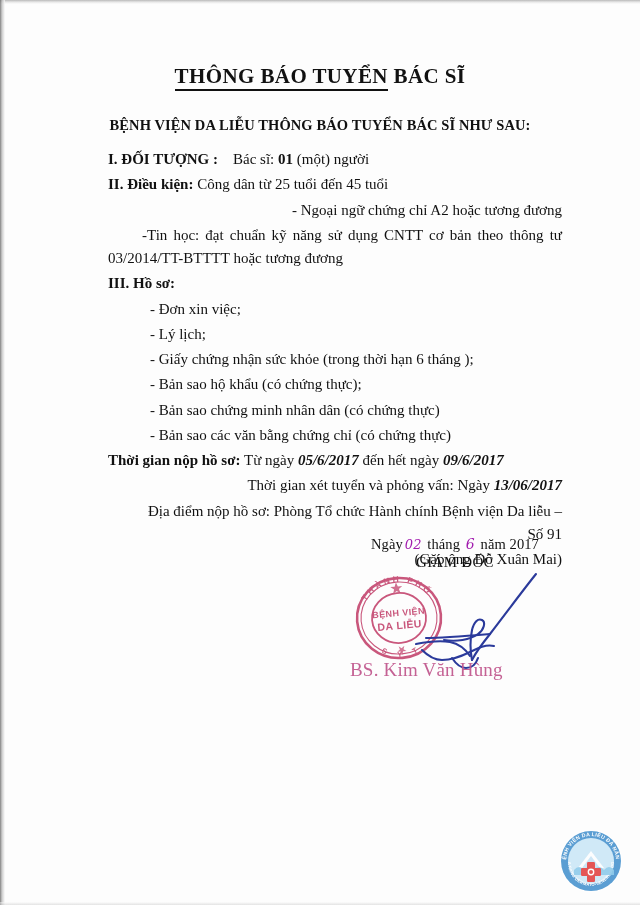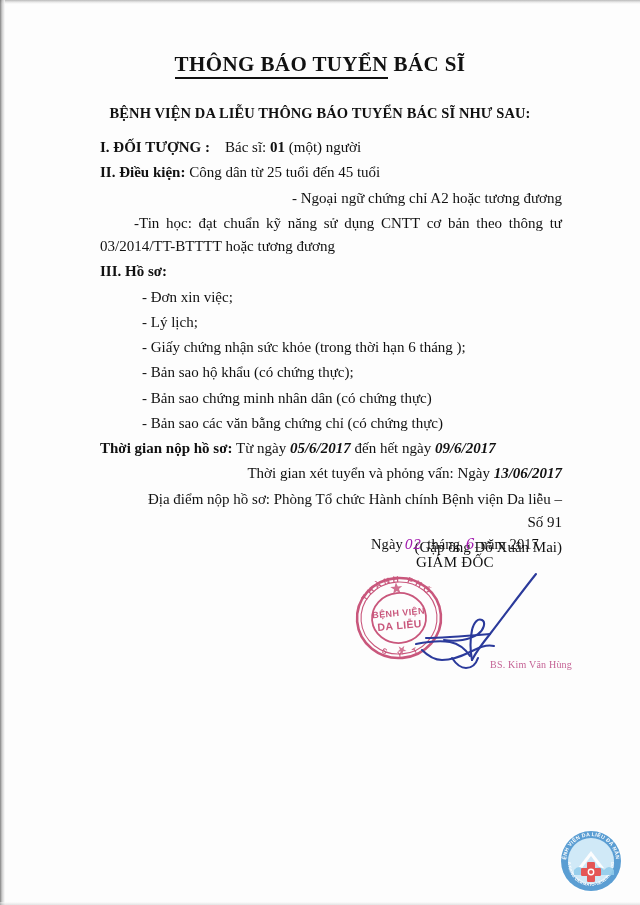--- a/index.html
+++ b/index.html
@@ -39,21 +39,21 @@
   .scan-edge-bottom {
     position: absolute;
     left: 0; bottom: 0;
     width: 640px; height: 3px;
     background: linear-gradient(0deg, #c9c9c9 0%, #fdfdfd 100%);
     opacity: .5;
   }
 
   .content {
     position: absolute;
-    left: 0; top: 0;
+    left: 0; top: 12px;
     width: 640px;
   }
 
   
   .doc-title {
     text-align: center;
     font-weight: bold;
     font-size: 21px;
     letter-spacing: .4px;
     margin: 52px 0 0 0;
@@ -74,21 +74,21 @@
   }
 
   
   .body-block {
     margin: 14px 0 0 0;
     padding: 0 78px 0 100px;
     font-size: 15px;
     line-height: 1.55;
   }
   .line {
-    margin: 0 0 2px 0;
+    margin: 0 0 2px 8px;
   }
   .line.justify {
     text-align: justify;
     text-align-last: left;
   }
   .indent {
     text-indent: 34px;
     text-align: right;
   }
   .list-line {
@@ -147,26 +147,26 @@
     position: absolute;
     left: 408px;
     top: 572px;
     width: 140px;
     height: 110px;
   }
 
   
   .signer-name {
     position: absolute;
-    left: 322px;
+    left: 350px;
     top: 659px;
     width: 250px;
-    text-align: right;
+    text-align: left;
     color: #c0558c;
-    font-size: 10px;
+    font-size: 19px;
     letter-spacing: .2px;
     opacity: .92;
   }
 
   
   .watermark-logo {
     position: absolute;
     left: 558px;
     top: 828px;
     width: 66px;

